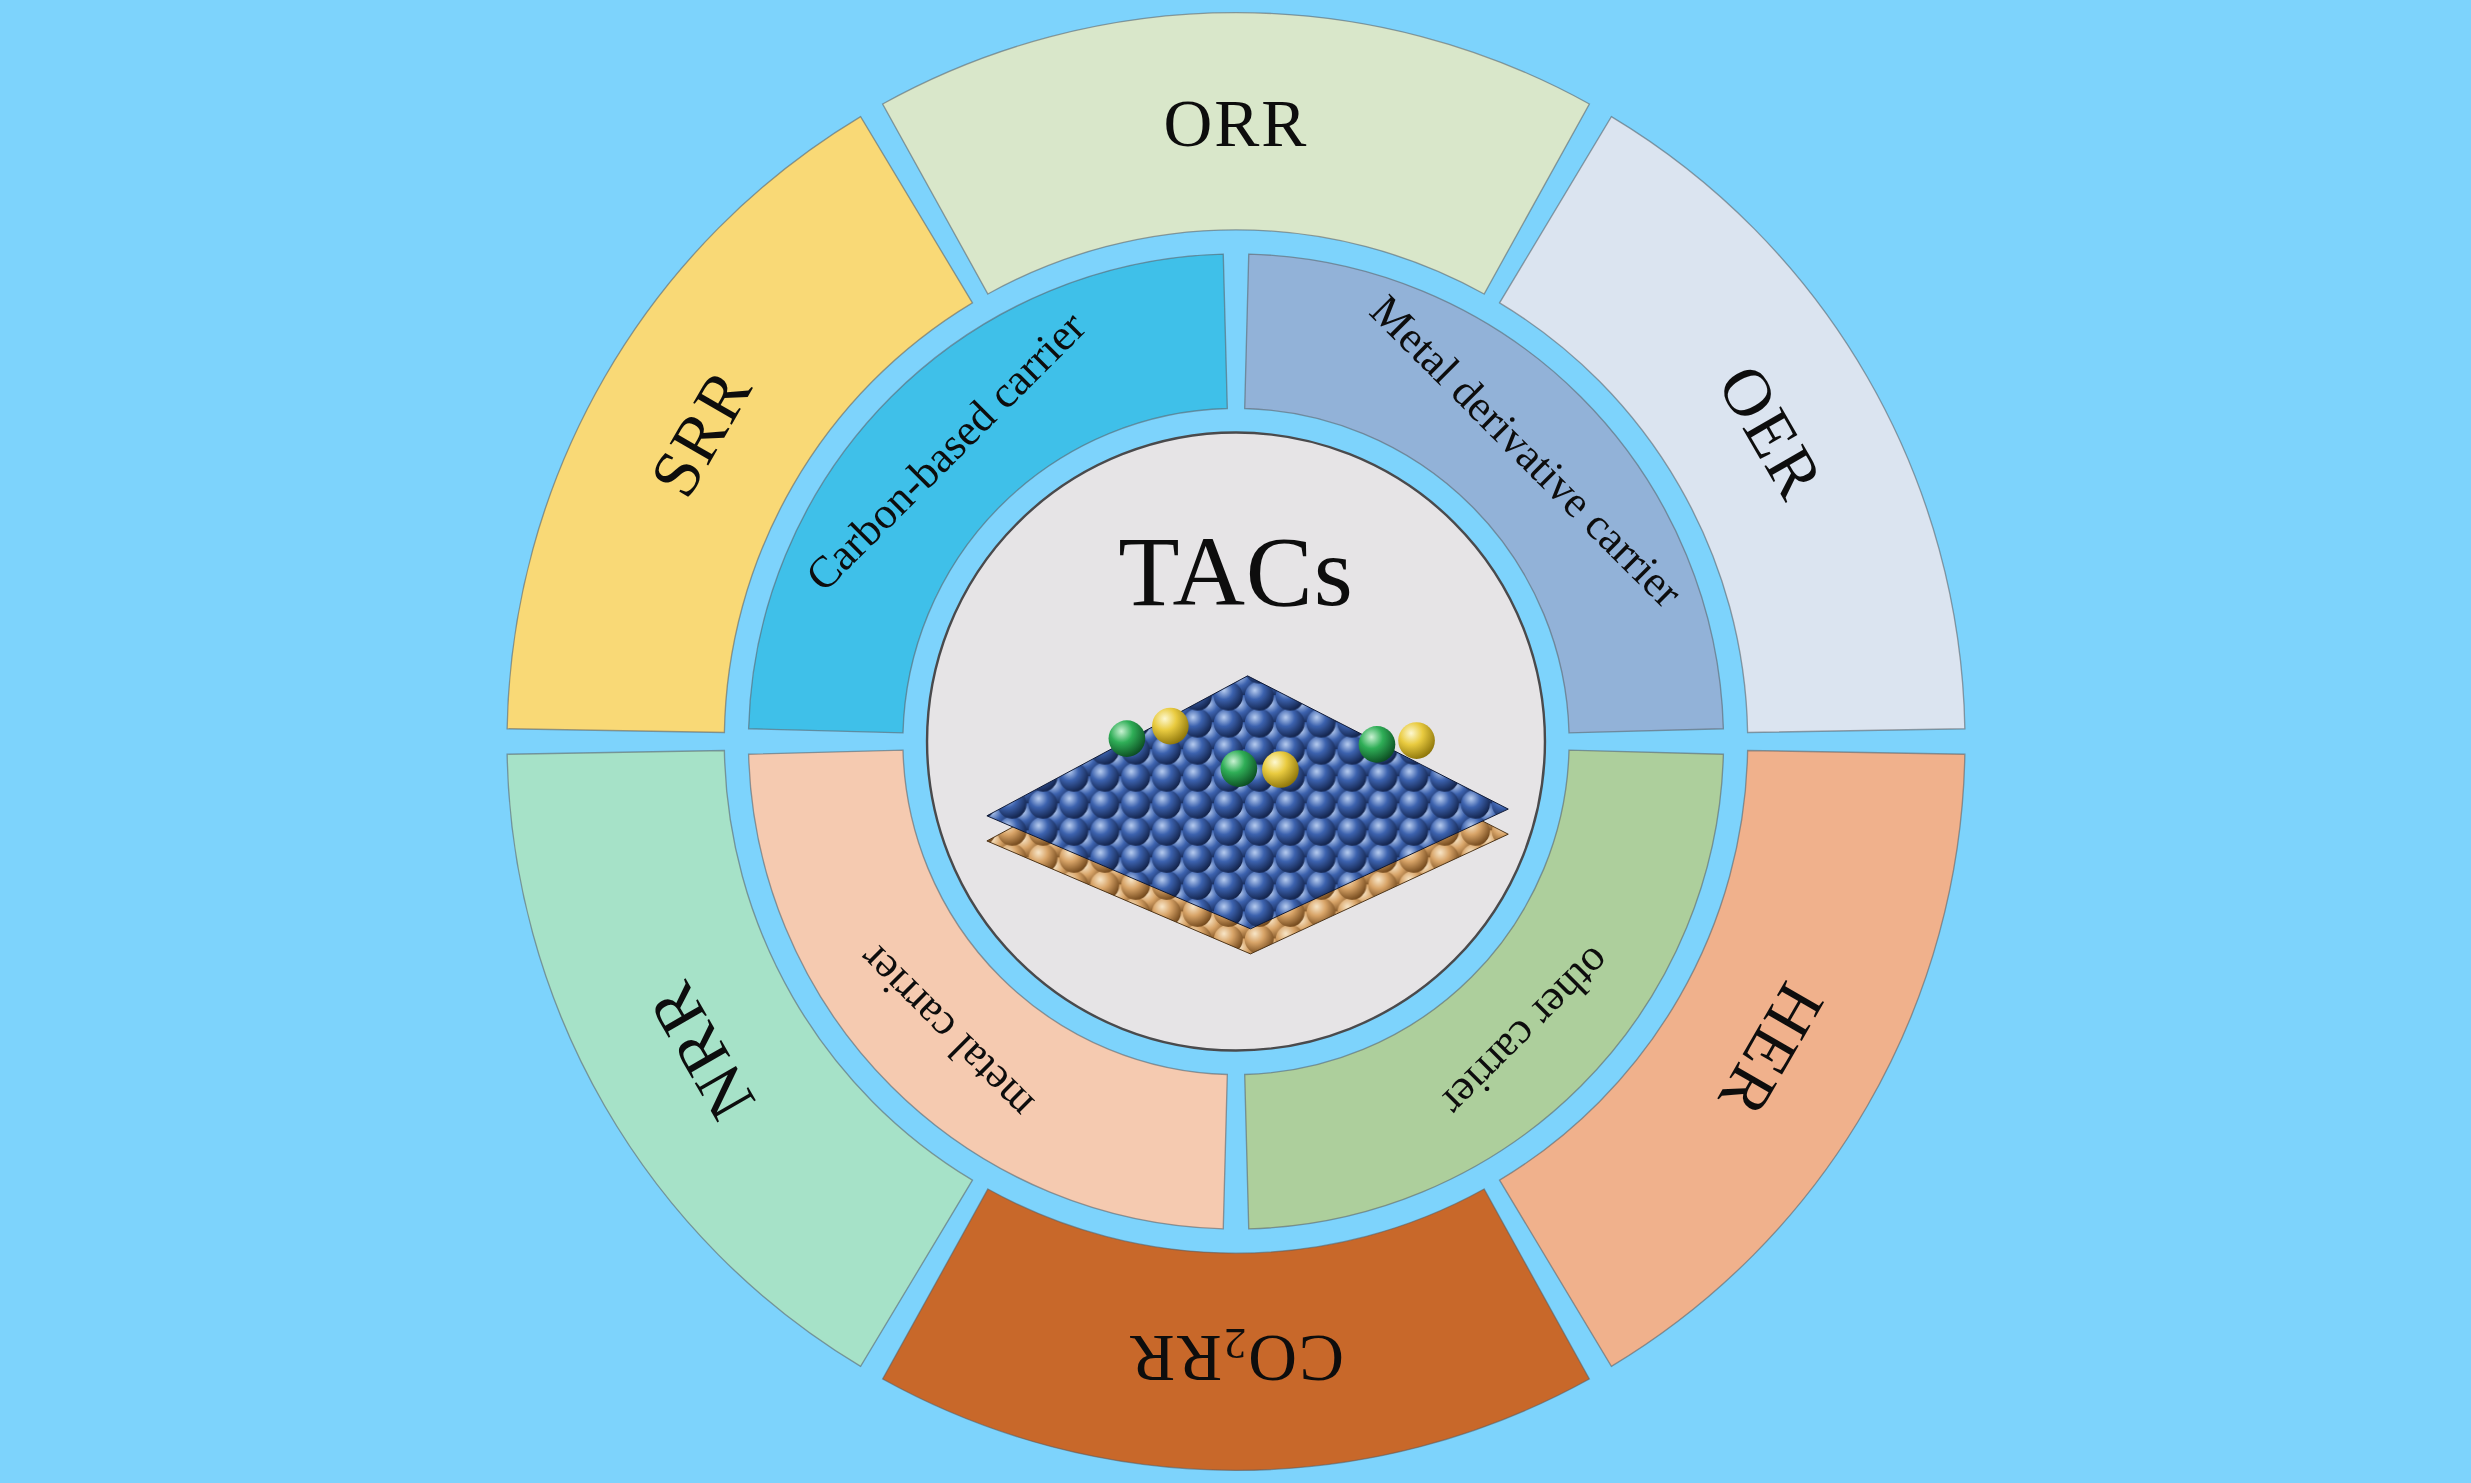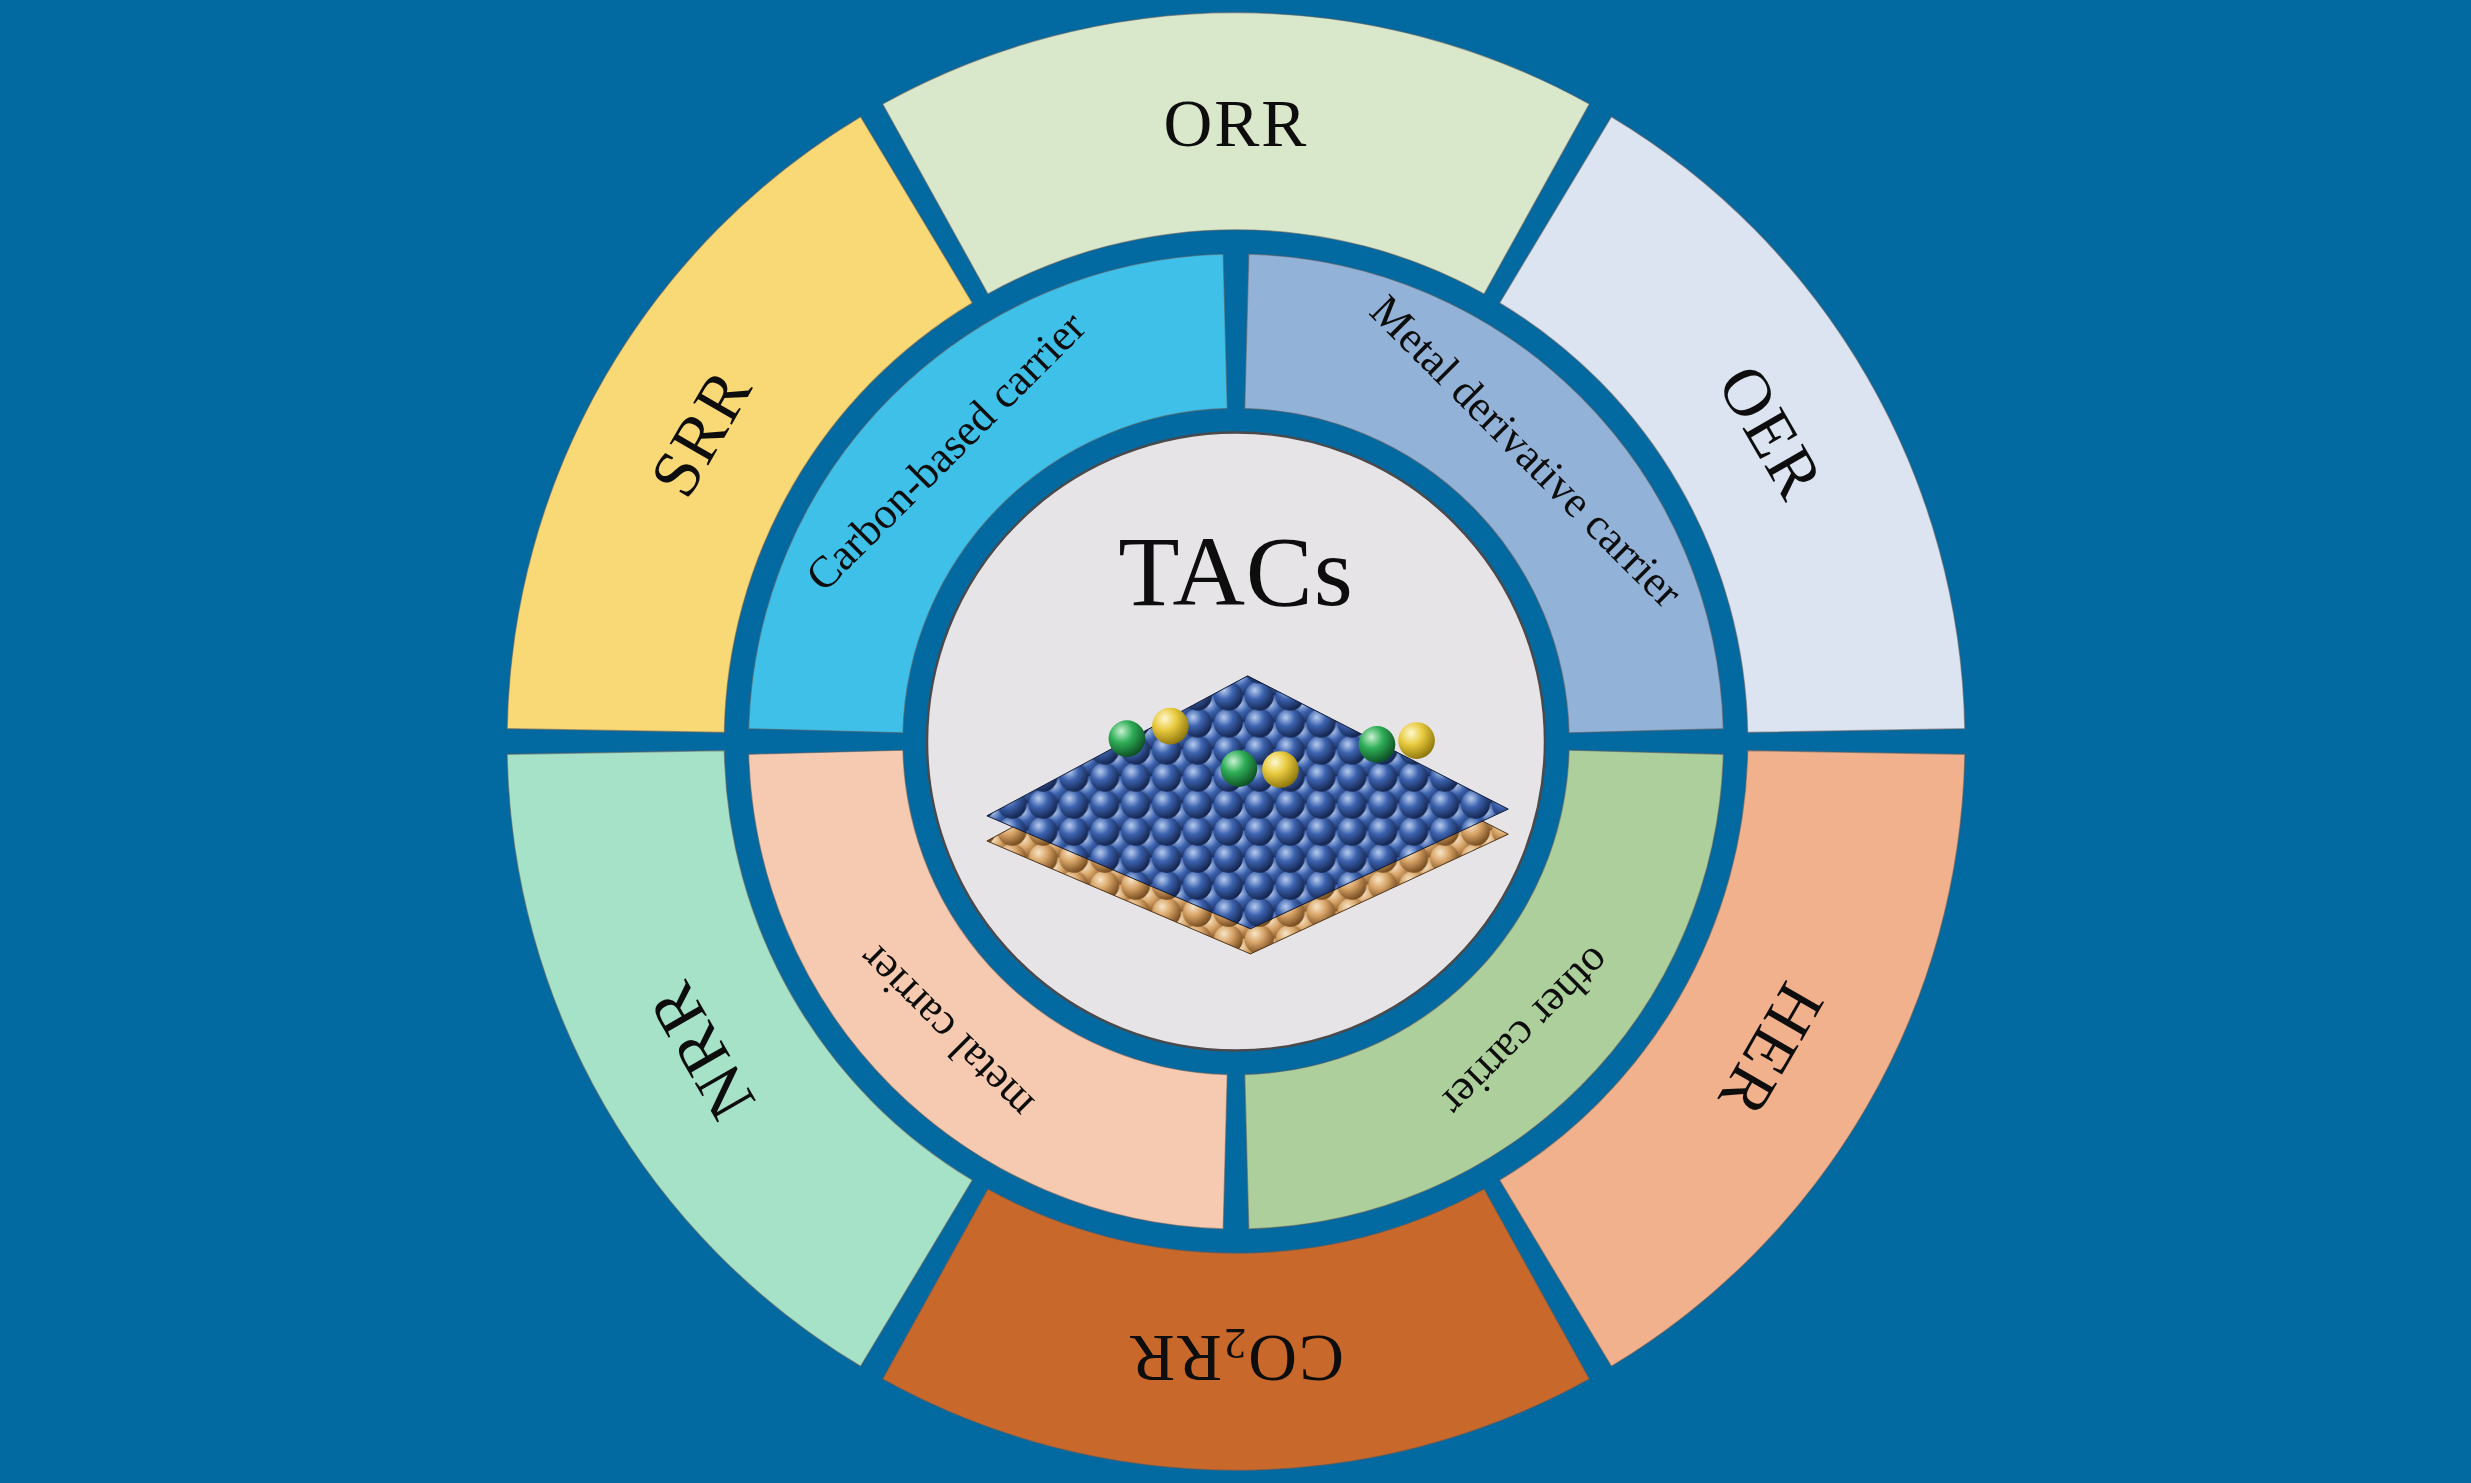--- a/index.html
+++ b/index.html
@@ -4,21 +4,21 @@
 <style>
   html, body {
     margin: 0;
     padding: 0;
     background: #ffffff;
   }
   .stage {
     width: 2472px;
     height: 1483px;
     position: relative;
-    background: #0369a1;
+    background: #7dd3fc;
     overflow: hidden;
   }
   svg { display: block; }
   text {
     font-family: "Liberation Serif", serif;
     fill: #0d0d0d;
   }
   .outer-label  { font-size: 70px; letter-spacing: 2px; }
   .inner-label  { font-size: 46px; }
   .center-label { font-size: 104px; letter-spacing: 1px; }

